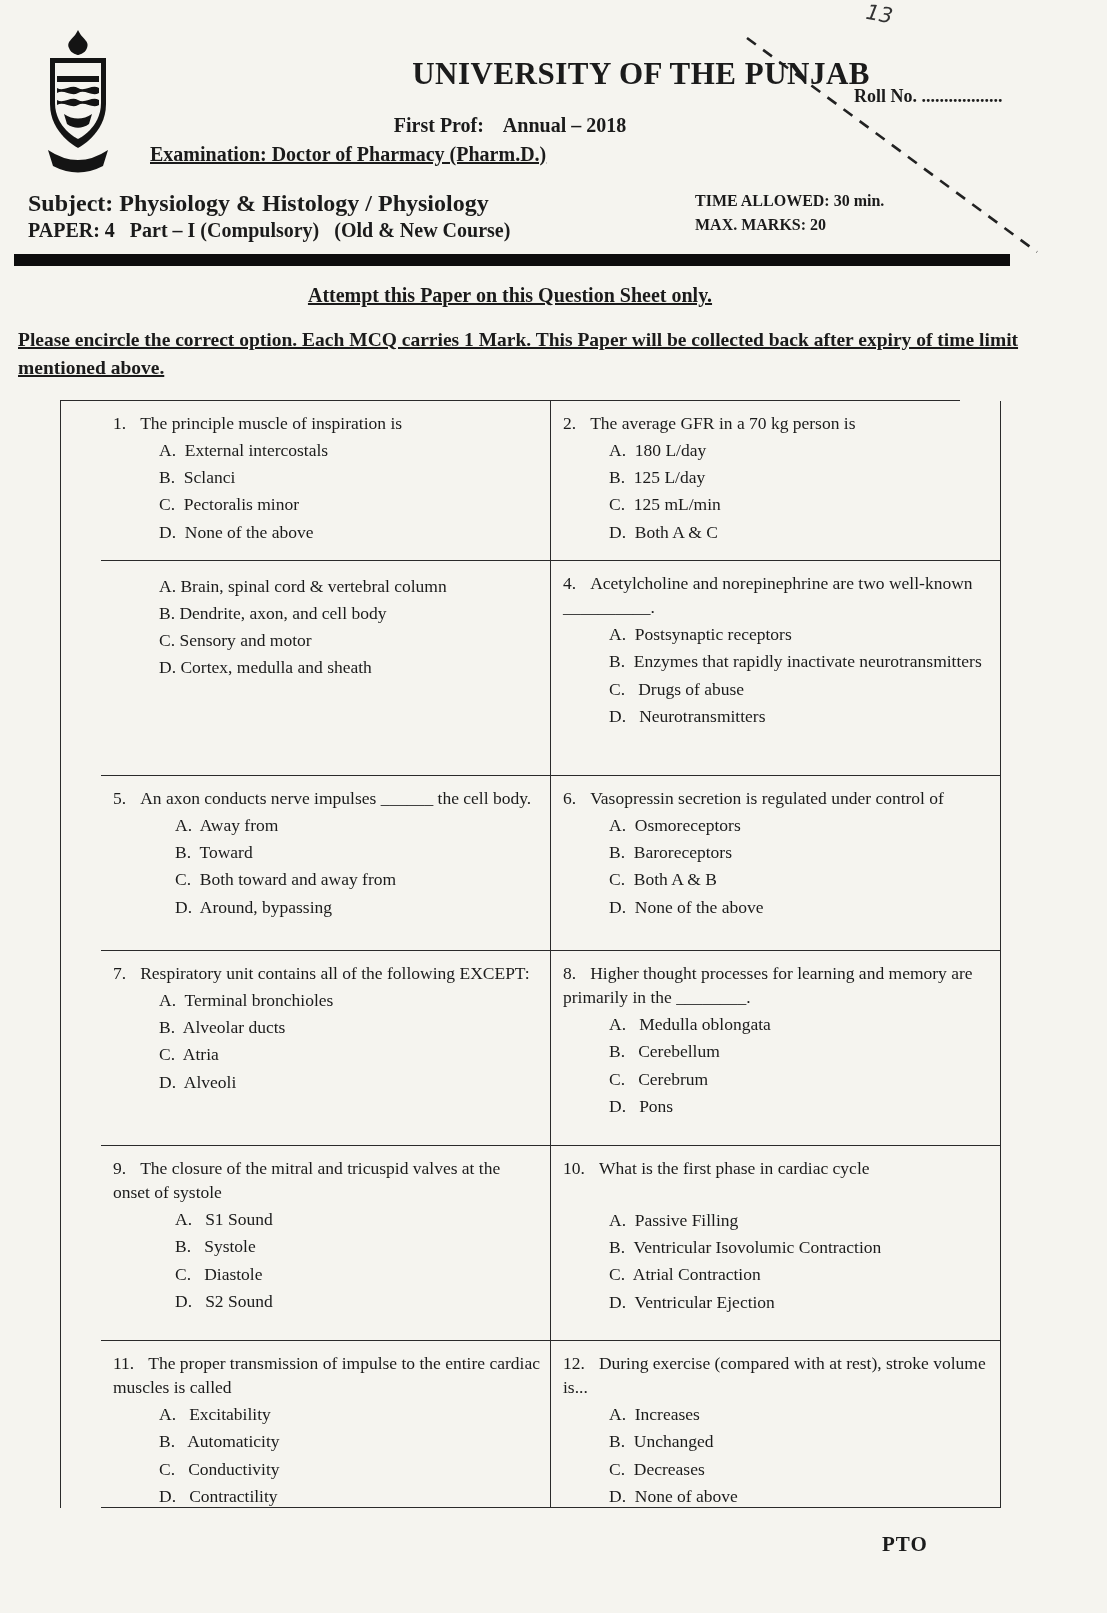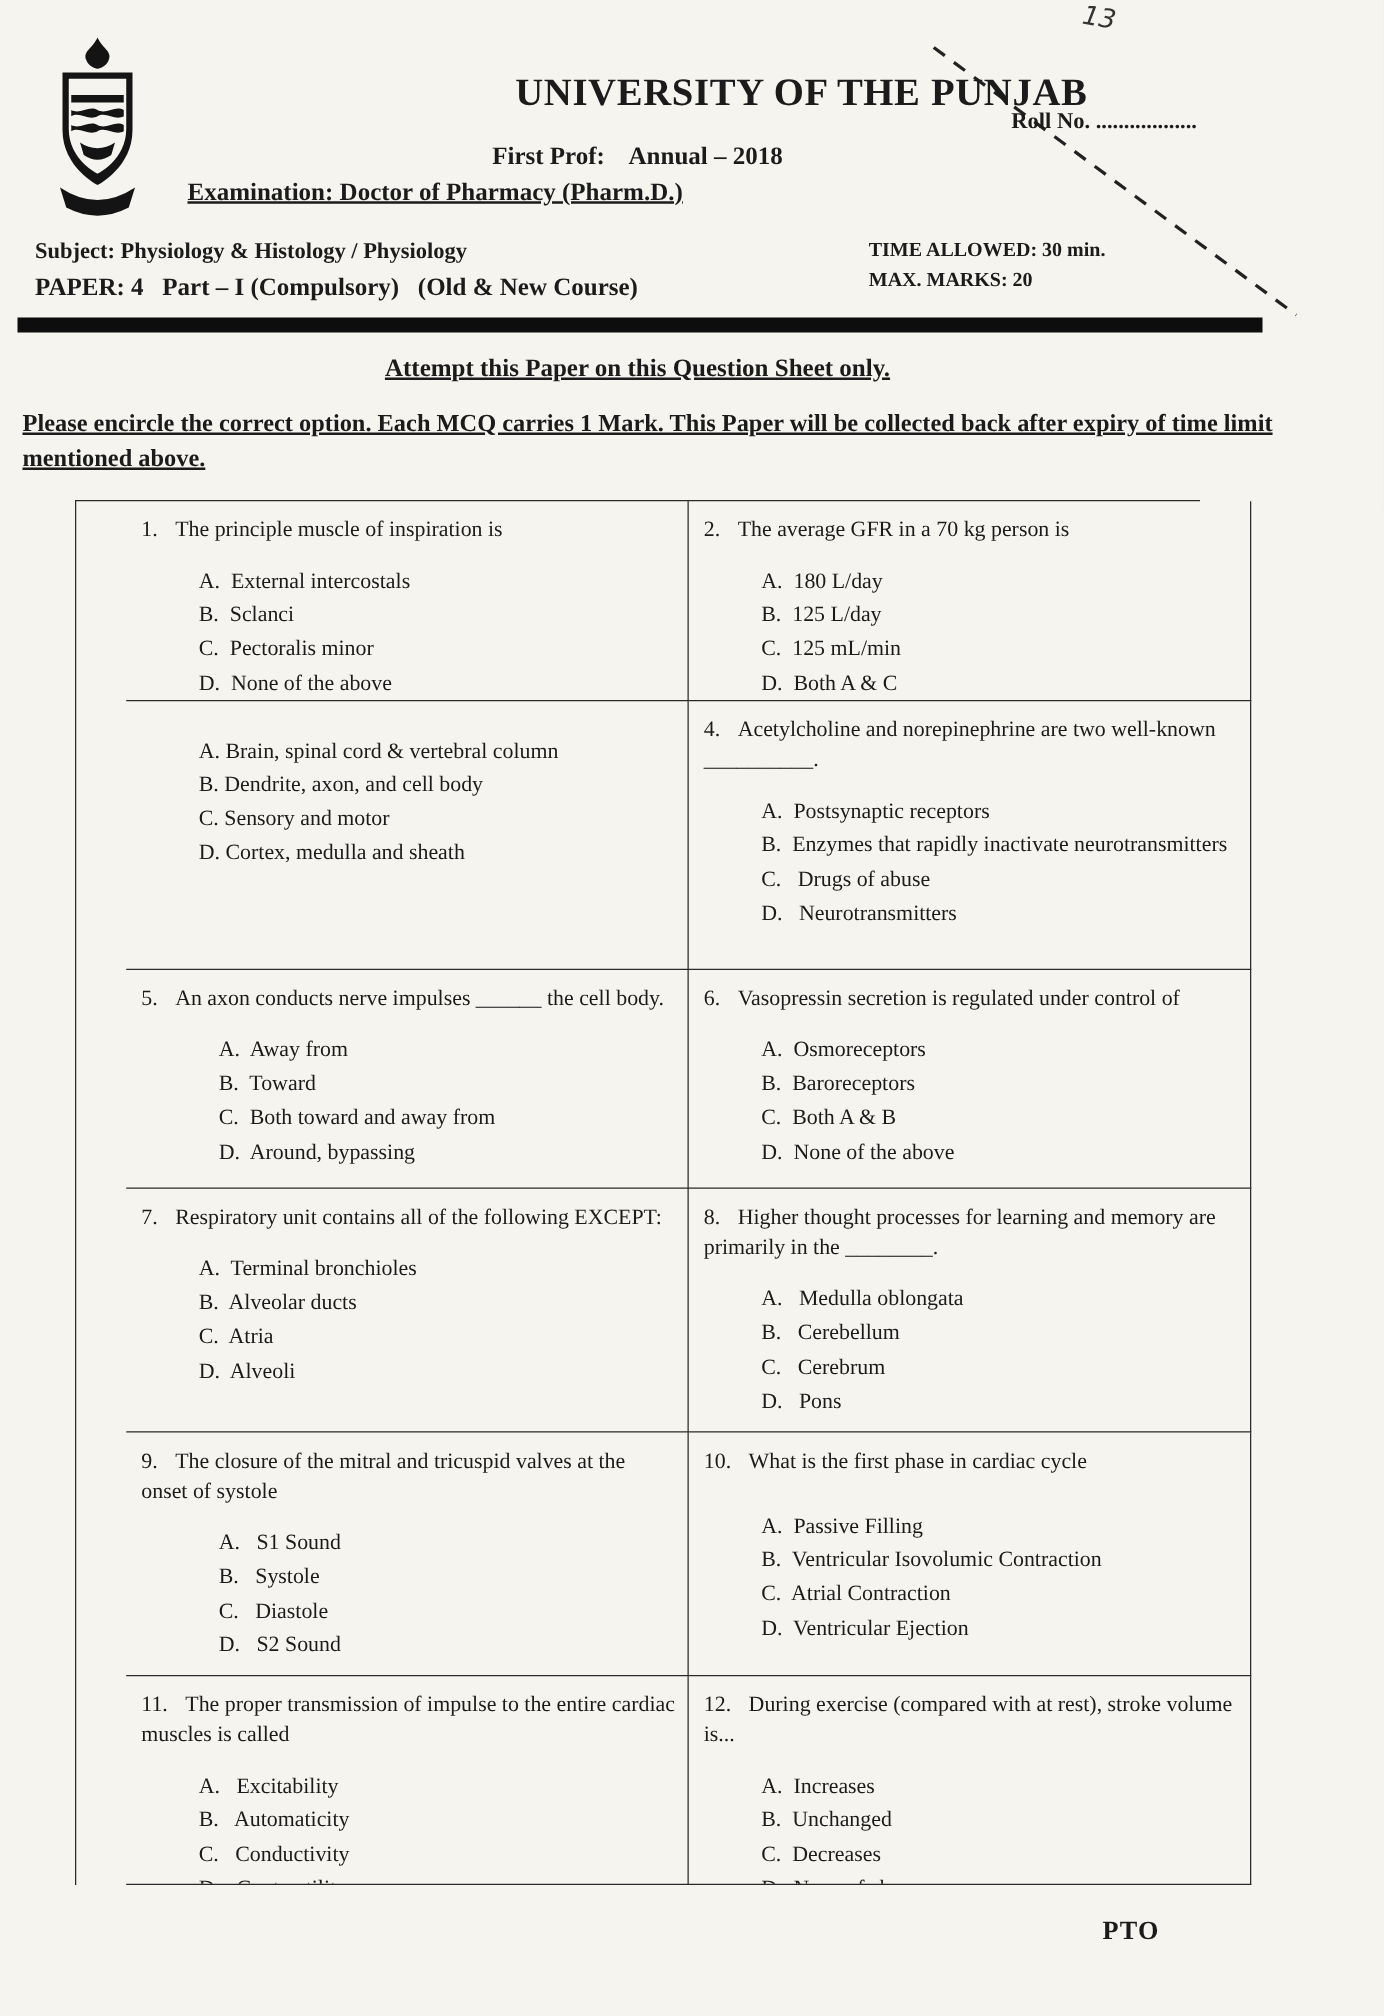--- a/index.html
+++ b/index.html
@@ -11,24 +11,24 @@
   .pre { white-space:pre-wrap; }
 
   
   .crest { position:absolute; left:38px; top:28px; width:80px; height:150px; }
   .title { position:absolute; left:150px; width:720px; top:56px; text-align:right;
            font-size:31px; font-weight:bold; letter-spacing:0.5px; }
   .session { position:absolute; left:150px; width:720px; top:114px; text-align:center;
              font-size:20px; font-weight:bold; }
   .exam { position:absolute; left:150px; width:720px; top:143px; text-align:left;
           font-size:20px; font-weight:bold; text-decoration:underline; text-decoration-thickness:2px; }
-  .roll { position:absolute; left:809px; top:86px; font-size:18px; font-weight:bold; }
+  .roll { position:absolute; left:854px; top:86px; font-size:18px; font-weight:bold; }
   .handwritten { position:absolute; left:866px; top:2px; font-family:"DejaVu Sans", sans-serif;
                  font-style:italic; font-size:21px; color:#333; transform:rotate(10deg); }
-  .subject { position:absolute; left:28px; top:190px; font-size:18px; font-weight:bold; }
+  .subject { position:absolute; left:28px; top:190px; font-size:24px; font-weight:bold; }
   .paperline { position:absolute; left:28px; top:219px; font-size:20px; font-weight:bold; }
   .time { position:absolute; left:695px; top:192px; font-size:16px; font-weight:bold; }
   .marks { position:absolute; left:695px; top:216px; font-size:16px; font-weight:bold; }
   .thickbar { position:absolute; left:14px; top:254px; width:996px; height:12px; background:#0d0d0d; }
   .dash-lines { position:absolute; left:735px; top:30px; width:320px; height:230px; pointer-events:none; }
 
   .attempt { position:absolute; left:150px; width:720px; top:284px; text-align:center;
              font-size:20px; font-weight:bold; text-decoration:underline; text-decoration-thickness:2px; }
   .encircle { position:absolute; left:18px; top:326px; width:1042px;
               font-size:19.5px; font-weight:bold; line-height:1.45;
@@ -37,21 +37,21 @@
   
   .qtable {
     position:absolute; left:60px; top:400px; width:900px;
     display:grid; grid-template-columns:450px 450px;
     grid-template-rows:160px 215px 175px 195px 195px 167px;
     border-top:1.5px solid #2a2a2a; border-left:1.5px solid #2a2a2a;padding-left:40px;
   }
   .cell { border-right:1.5px solid #2a2a2a; border-bottom:1.5px solid #2a2a2a;
           padding:10px 10px 4px 12px; overflow:hidden; font-size:17.5px; line-height:1.38; }
   .qnum { margin-right:14px; }
-  .opts { margin-top:17px; }
+  .opts { margin-top:3px; }
   .option { margin-left:46px; margin-top:3px; }
   .cell-q10 .opts { margin-top:28px; }
   .cell-q9 .opts, .cell-q5 .opts { margin-left:16px; }
 
   .pto { position:absolute; left:882px; top:1532px; font-size:21px; font-weight:bold; letter-spacing:1px; }
 </style>
 </head>
 <body>
 
 <div class="page">

